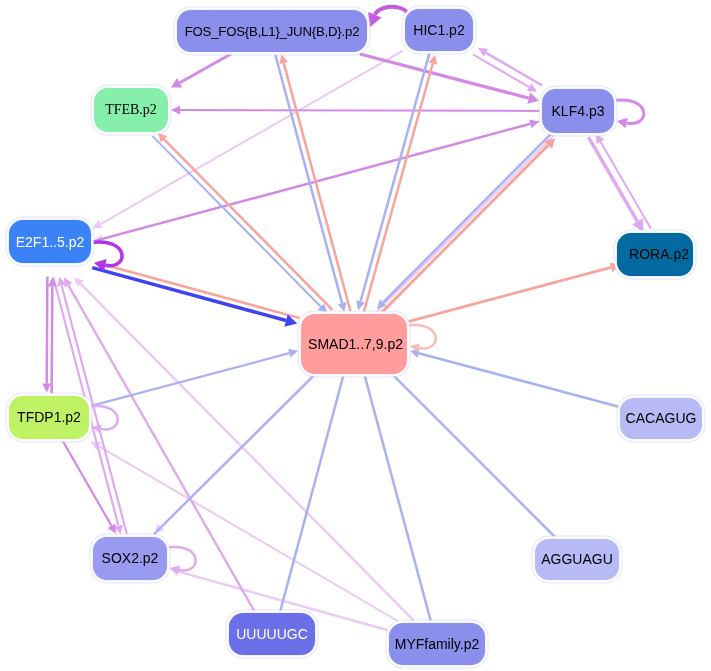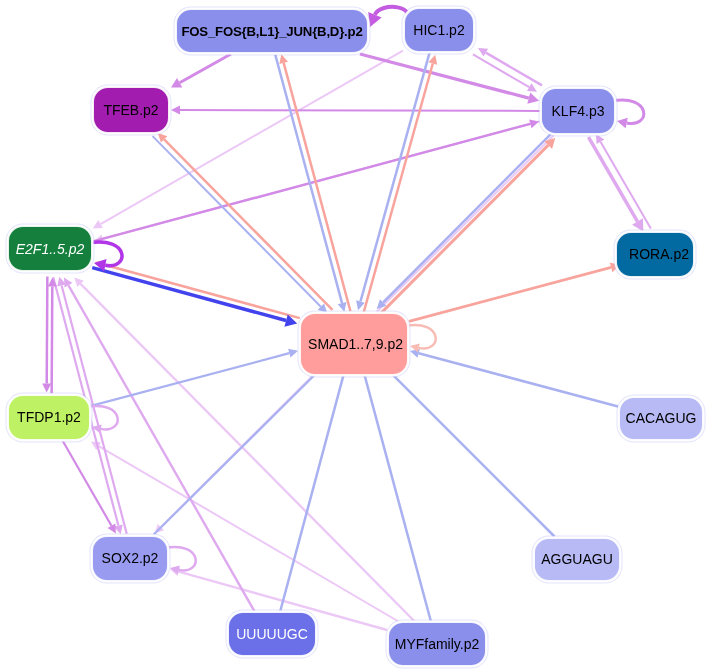--- a/index.html
+++ b/index.html
@@ -12,21 +12,21 @@
     border-radius:15px;
     box-sizing:border-box;
     border:1px solid rgba(255,255,255,0.9);
     box-shadow:0 0 0 1.5px rgba(255,255,255,0.95), 0 0 0 2.5px rgba(175,180,240,0.35);
     font-size:14px;
     white-space:nowrap;
     cursor:pointer;
     z-index:2;
   }
   .node span{padding:0 4px;}
-  .node.small-label span{font-size:13.2px;letter-spacing:-0.2px;font-weight:bold;}
+  .node.small-label span{font-size:13.2px;letter-spacing:-0.2px;}
 </style>
 </head>
 <body>
 
 <div class="canvas">
   <svg width="711" height="671" viewBox="0 0 711 671">
       <polygon points="94,241.16666666666666 101.52247725655303,234.48367811926943 103.85987719184959,243.17485534347077" fill="#ecc8f6"></polygon>
       <line x1="540" y1="121.21969696969697" x2="102.69117722420131" y2="238.8292667313701" stroke="#ecc8f6" stroke-width="2"></line>
       <polygon points="92.73766816143498,228.5 98.30764588382343,220.11994342667685 102.78370005352656,227.92794823391688" fill="#ecc8f6"></polygon>
       <line x1="403" y1="50.63753213367609" x2="100.54567296867499" y2="224.02394583029687" stroke="#ecc8f6" stroke-width="2"></line>
@@ -113,27 +113,27 @@
       <polygon points="94,263 106.5453386822922,259.03679708485885 104.12418199231507,271.4019901800992" fill="#b136e8"></polygon>
       <path d="M89 243C129.75 236 129.75 270 105.33476033730363 265.219393632479" stroke="#b136e8" stroke-width="3.5" fill="none"></path>
     </svg>
   <div>
       <div class="node small-label" style="left: 176px; top: 9px; width: 192px; height: 44px; background: rgb(139, 143, 236); color: rgb(0, 0, 0);">
         <span>FOS_FOS{B,L1}_JUN{B,D}.p2</span>
       </div>
       <div class="node" style="left: 404px; top: 8px; width: 70px; height: 44px; background: rgb(139, 143, 236); color: rgb(0, 0, 0); align-items: center;">
         <span>HIC1.p2</span>
       </div>
-      <div class="node" style="left: 93px; top: 87px; width: 76px; height: 46px; background: #a21caf; color: rgb(0, 0, 0);">
+      <div class="node" style="left: 93px; top: 87px; width: 76px; height: 46px; background: #86efac; color: rgb(0, 0, 0); font-family: Liberation Serif, serif;">
         <span>TFEB.p2</span>
       </div>
       <div class="node" style="left: 541px; top: 88px; width: 74px; height: 46px; background: rgb(139, 143, 236); color: rgb(0, 0, 0);">
         <span>KLF4.p3</span>
       </div>
-      <div class="node" style="left: 8px; top: 226px; width: 84px; height: 45px; background: #15803d; color: rgb(255, 255, 255); font-style: italic;">
+      <div class="node" style="left: 8px; top: 219px; width: 84px; height: 45px; background: #3b82f6; color: rgb(255, 255, 255);">
         <span>E2F1..5.p2</span>
       </div>
       <div class="node" style="left: 616px; top: 231.5px; width: 78px; height: 45px; background: #0369a1; color: rgb(0, 0, 0); justify-content: flex-end;">
         <span>RORA.p2</span>
       </div>
       <div class="node" style="left: 300px; top: 313px; width: 108px; height: 62px; background: rgb(255, 157, 157); color: rgb(0, 0, 0); justify-content: flex-end;">
         <span>SMAD1..7,9.p2</span>
       </div>
       <div class="node" style="left: 8px; top: 394.5px; width: 82px; height: 45px; background: #bef264; color: rgb(0, 0, 0);">
         <span>TFDP1.p2</span>

